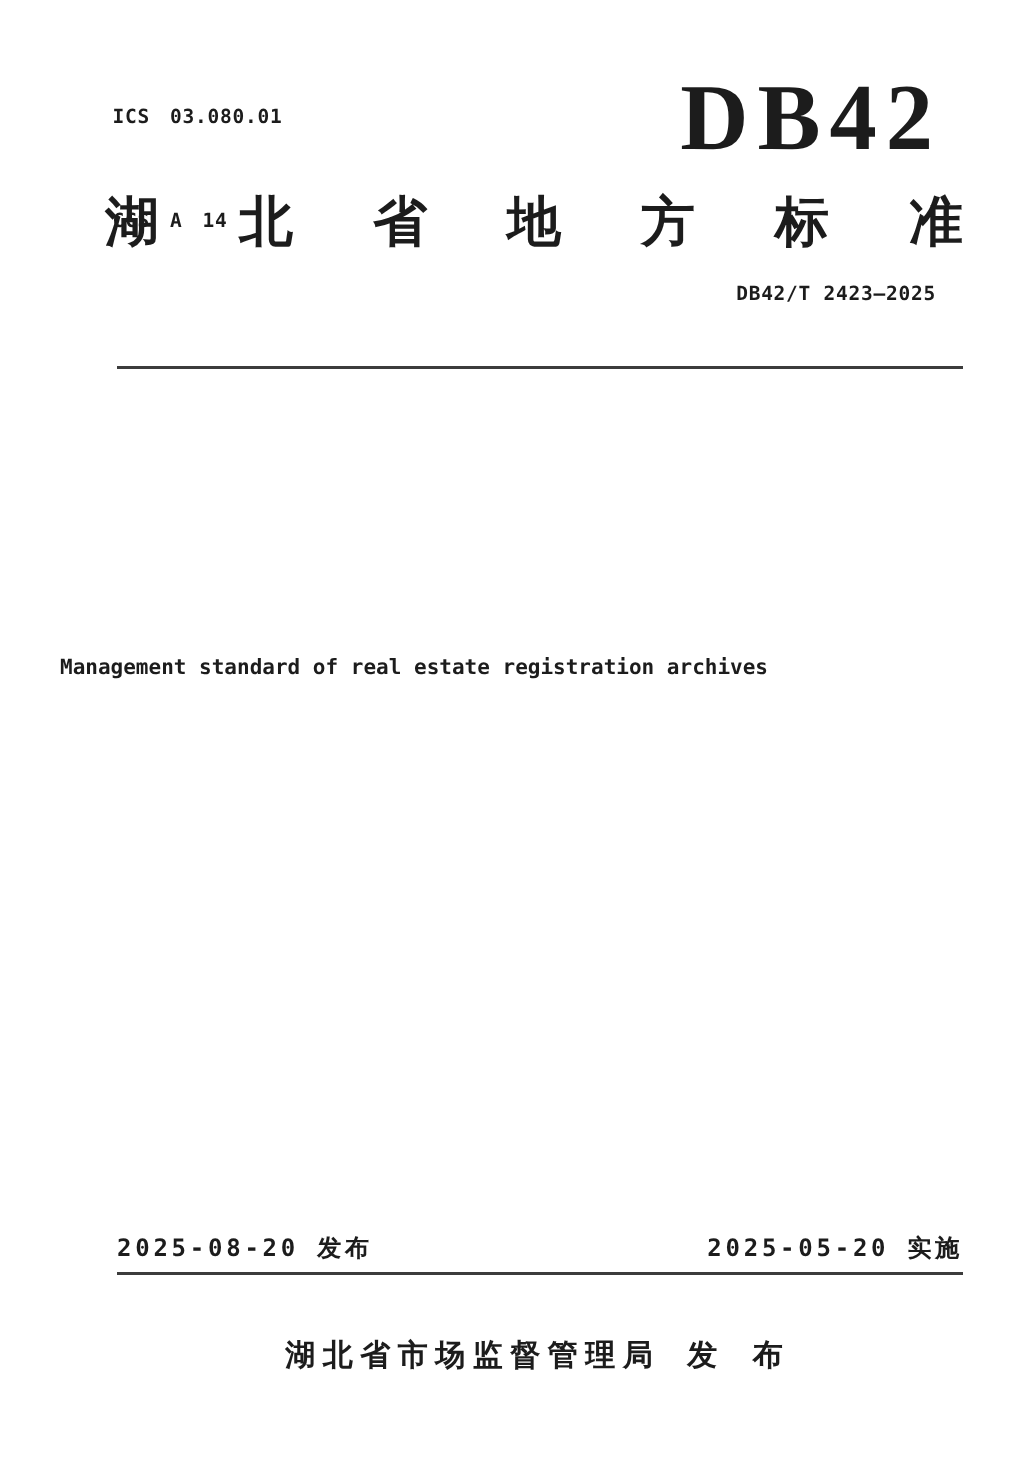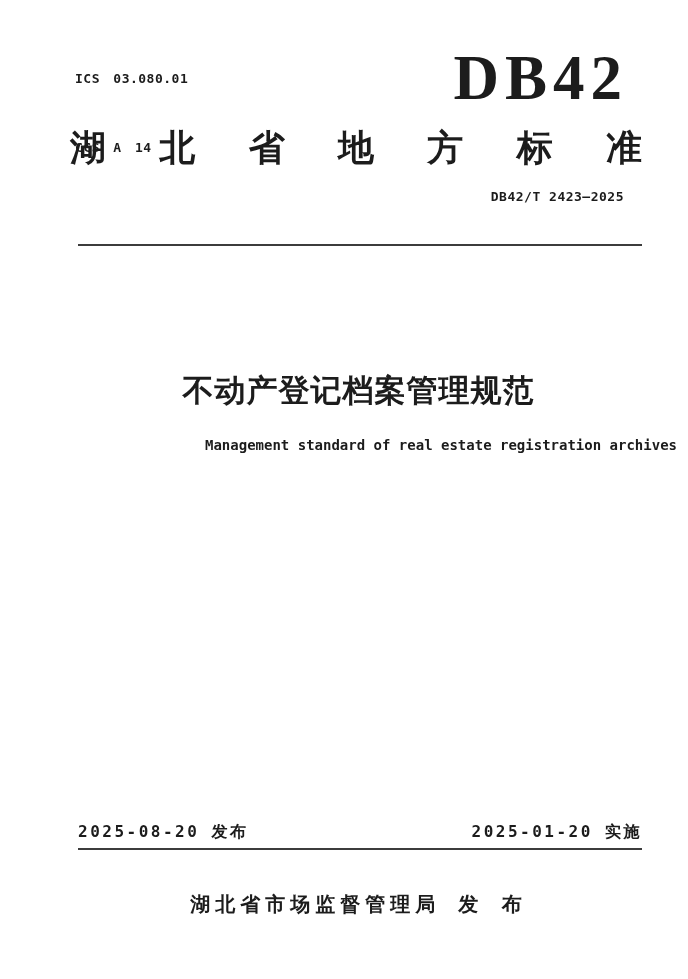--- a/index.html
+++ b/index.html
@@ -93,21 +93,21 @@
     font-weight: 700;
     letter-spacing: 1px;
     line-height: 1.2;
   }
 
   .title-en {
     position: absolute;
     left: 40px;
     width: 637px;
     top: 437px;
-    text-align: right;
+    text-align: left;
     font-family: "DejaVu Sans Mono", monospace;
     font-size: 14px;
     font-weight: bold;
     letter-spacing: 0;
   }
 
   .dates-row {
     position: absolute;
     left: 78px;
     right: 46px;
@@ -154,27 +154,26 @@
     <span>地</span>
     <span>方</span>
     <span>标</span>
     <span>准</span>
   </div>
 
   <div class="doc-number">DB42/T 2423—2025</div>
 
   <div class="rule rule-top"></div>
 
-  <h1 class="title-zh">不动产登记档案管理规范</h1>
 
   <div class="title-en">Management standard of real estate registration archives</div>
 
   <div class="dates-row">
     <span class="date-left">2025-08-20 发布</span>
-    <span class="date-right">2025-01-20 实施</span>
+    <span class="date-right">2025-05-20 实施</span>
   </div>
 
   <div class="rule rule-bottom"></div>
 
   <div class="publisher-row">
     <span class="publisher-name">湖北省市场监督管理局</span>
     <span class="publish-label">发 布</span>
   </div>
 
 </div>

